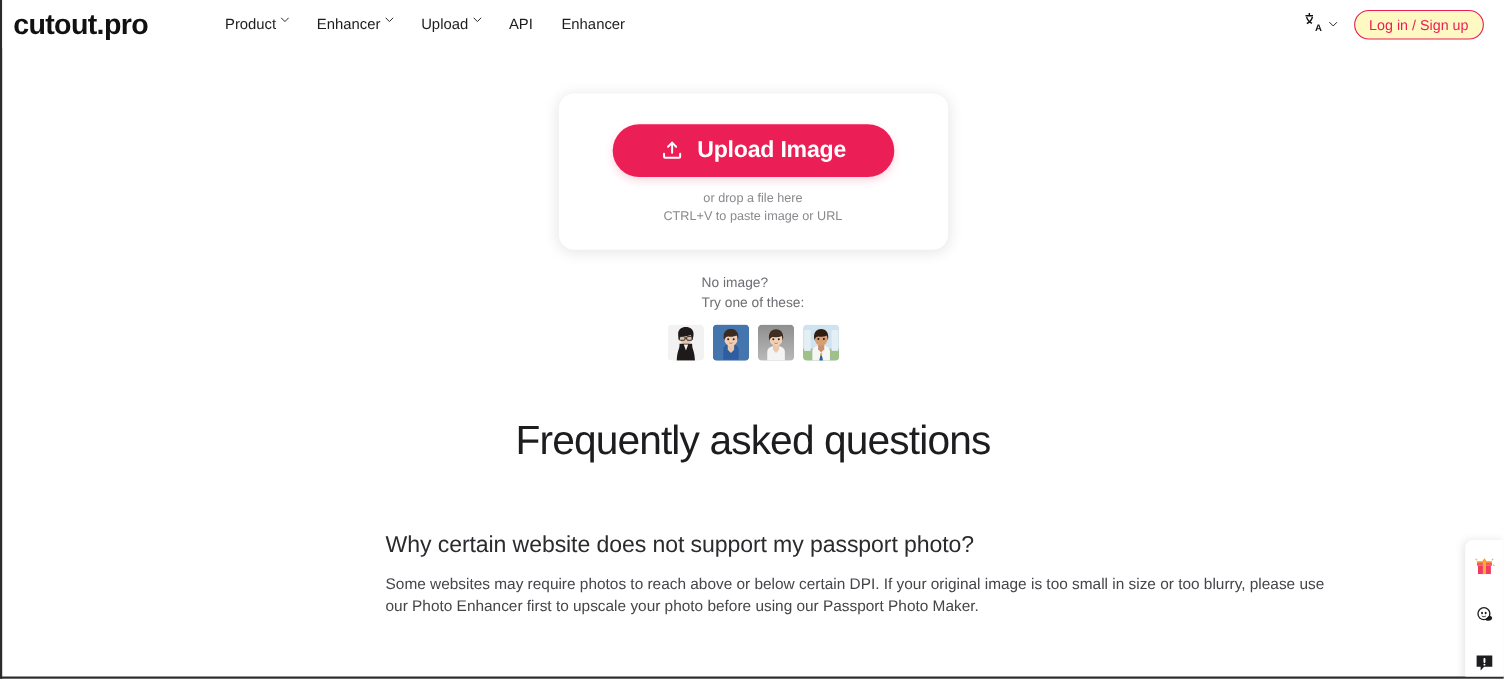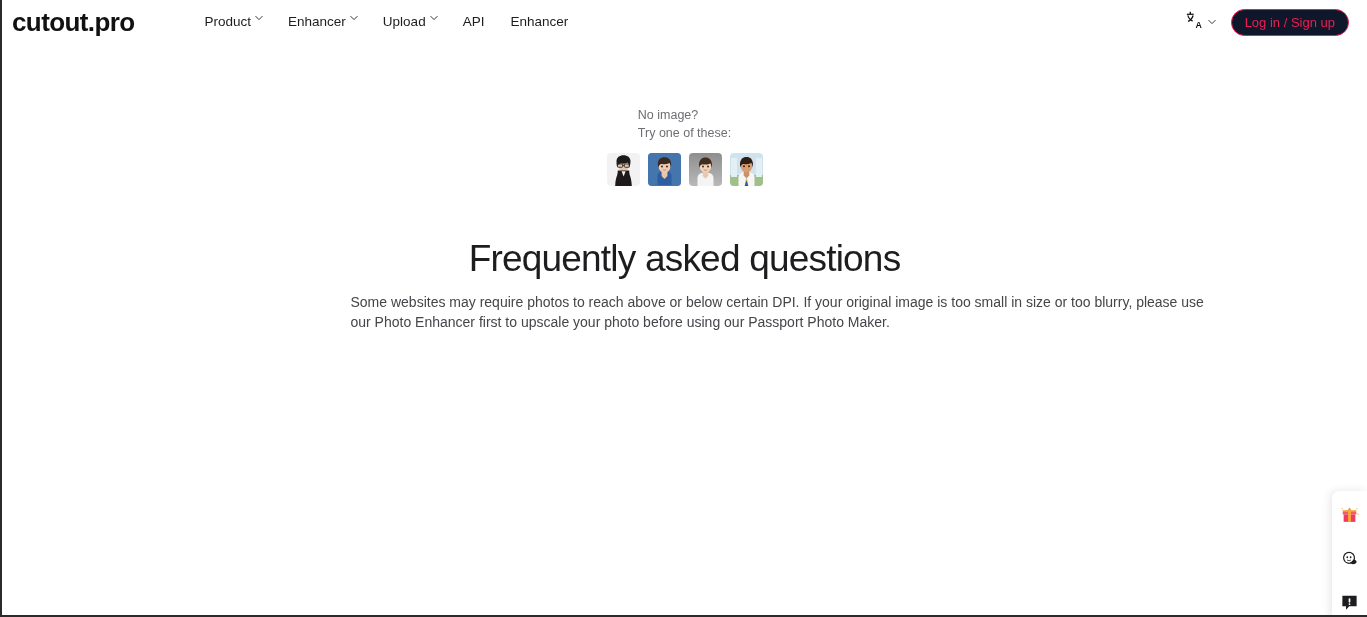--- a/index.html
+++ b/index.html
@@ -76,21 +76,21 @@
   .lang {
     display: flex;
     align-items: center;
     gap: 3px;
     cursor: pointer;
   }
 
   .btn-login {
     border: 1px solid #eb1e55;
     color: #eb1e55;
-    background: #0f172a;
+    background: #fef9c3;
     border-radius: 16px;
     font-size: 13px;
     padding: 6px 13px;
     cursor: pointer;
     white-space: nowrap;
     line-height: 1;
     font-family: "Liberation Sans", sans-serif;
   }
 
   
@@ -298,20 +298,38 @@
           </svg>
       </span>
     </div>
 
     <button class="btn-login">Log in / Sign up</button>
   </div>
 </div>
 
 <div class="upload-wrap">
 
+  <div class="upload-card">
+
+    <button class="btn-upload">
+      <span>
+        <svg width="22" height="22" viewBox="0 0 24 24" fill="none" stroke="#ffffff" stroke-width="2" stroke-linecap="round" stroke-linejoin="round">
+          <path d="M12 14V4"></path>
+          <path d="M8 8l4-4 4 4"></path>
+          <path d="M4 15v3a1 1 0 0 0 1 1h14a1 1 0 0 0 1-1v-3"></path>
+        </svg>
+      </span>
+      <span>Upload Image</span>
+    </button>
+
+    <div class="drop-text">
+      <div>or drop a file here</div>
+      <div>CTRL+V to paste image or URL</div>
+    </div>
+  </div>
 
   <div class="samples">
 
     <div class="samples-label">
       <div>No image?</div>
       <div>Try one of these:</div>
     </div>
 
     <div class="thumbs">
 
@@ -379,20 +397,21 @@
       </div>
 
     </div>
   </div>
 </div>
 
 <h2 class="faq-title">Frequently asked questions</h2>
 
 <div class="faq-body">
   <div>
+    <div class="faq-q">Why certain website does not support my passport photo?</div>
     <div class="faq-a">Some websites may require photos to reach above or below certain DPI. If your original image is too small in size or too blurry, please use our Photo Enhancer first to upscale your photo before using our Passport Photo Maker.</div>
   </div>
 </div>
 
 <div class="widget">
 
   <div class="widget-btn">
     <svg width="19" height="19" viewBox="0 0 24 24">
       <path d="M3 6.5h6.5L12 3.2 14.5 6.5H21l-1 2H4z" fill="#f59a2e"></path>
       <rect x="3.4" y="8.3" width="17.2" height="3.6" fill="#f15d5d"></rect>

